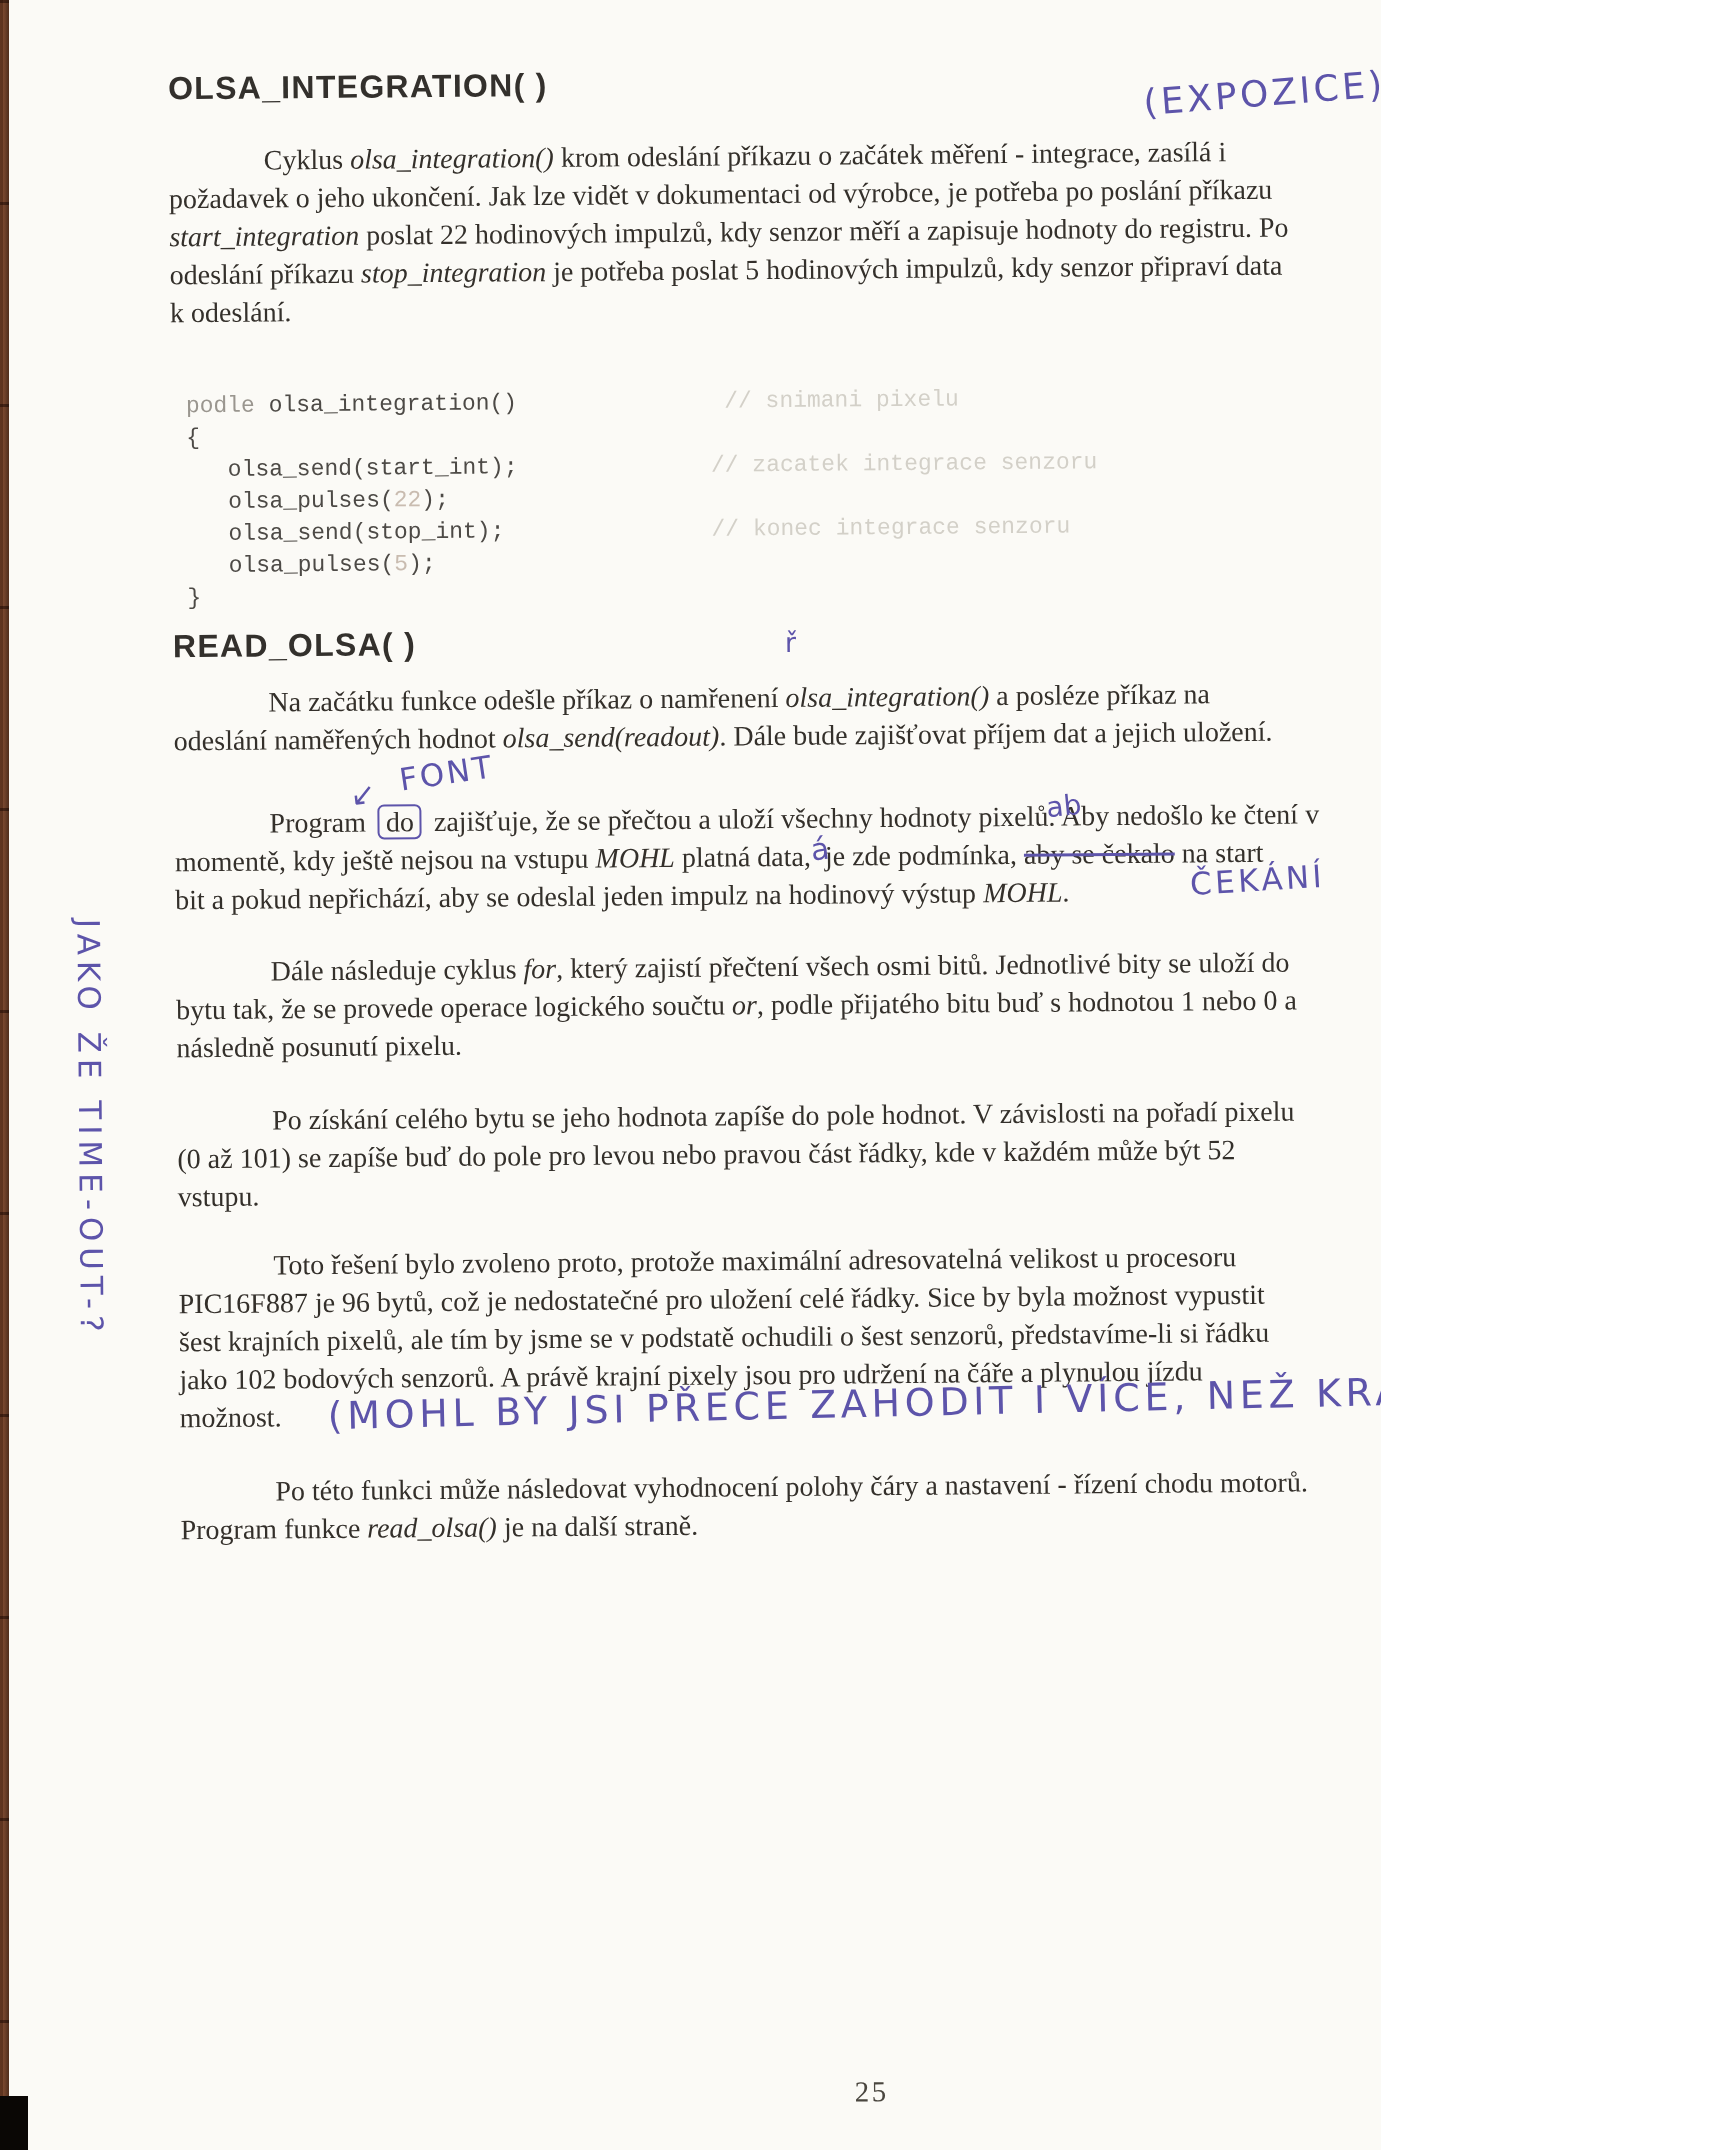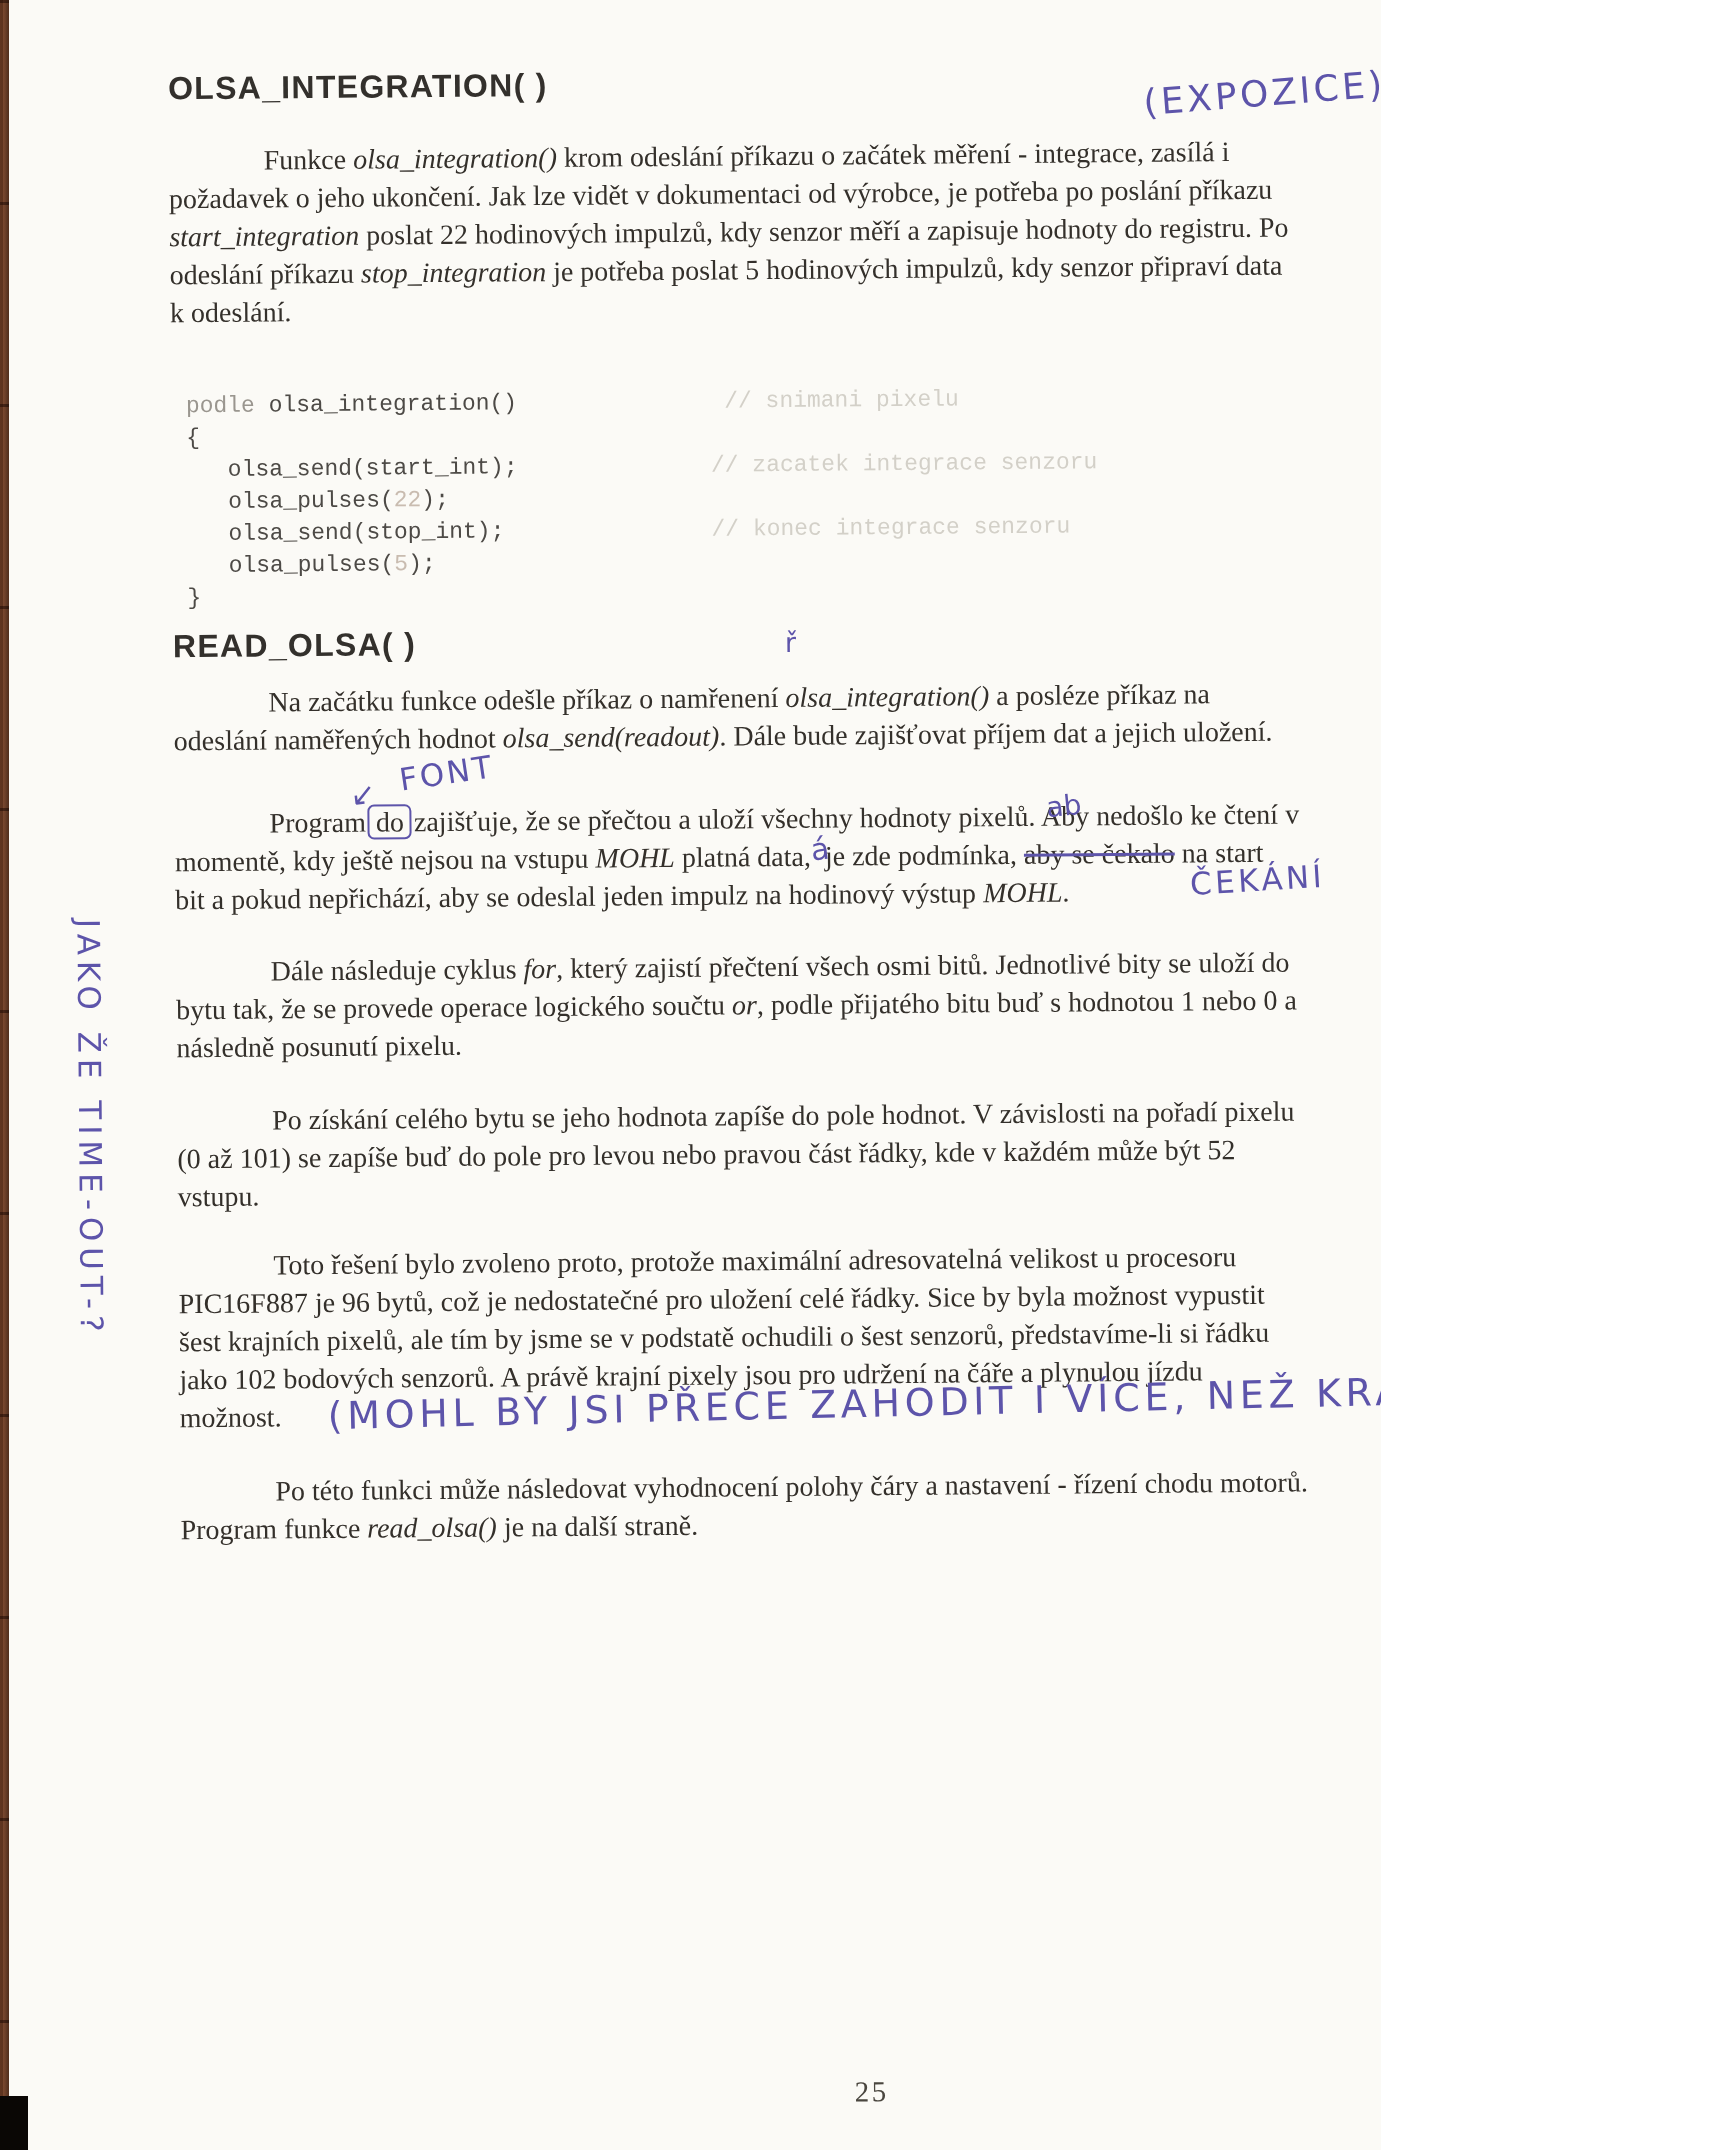--- a/index.html
+++ b/index.html
@@ -20,40 +20,40 @@
   .para{position:absolute;left:168px;color:#34302b;font-size:28px;line-height:38px;}
   .line{white-space:pre;}
   .ind{text-indent:95px;}
   .it{font-style:italic;}
   .code{position:absolute;left:183px;font-family:"Liberation Mono","DejaVu Sans Mono",monospace;
     font-size:23px;line-height:32px;color:#4d4a46;}
   .kw{color:#9a968f;}
   .num{color:#c9bcb0;}
   .com{color:#d3d0c8;}
   .strike{text-decoration:line-through;text-decoration-color:#5d54aa;text-decoration-thickness:2.7px;}
-  .boxed{border:2px solid #5d54aa;border-radius:6.7px;padding:0 6px;margin:0 2px;}
+  .boxed{border:2px solid #5d54aa;border-radius:6.7px;padding:0 6px;margin:0 12px;}
   .hw{position:absolute;font-family:"DejaVu Sans", sans-serif;color:#5d54aa;white-space:nowrap;}
   .pagenum{position:absolute;left:837px;top:2081px;font-size:29px;color:#4a463f;letter-spacing:2.7px;}
   .vnote{transform:rotate(90deg);transform-origin:top left;}
 </style>
 </head>
 <body>
 
 <div id="page">
   <div class="paper"></div>
   <div class="corner-shadow"></div>
 
   <div class="tilt">
 
     <div class="h1" style="left:168px;top:70px;">OLSA_INTEGRATION( )</div>
 
     <div class="hw" style="left:1143px;top:82px;font-size:36px;letter-spacing:3.4px;transform:rotate(-4deg);">(EXPOZICE)</div>
 
     <div class="para" style="top:142px;">
-      <div class="line ind"><span>Funkce </span><span class="it">olsa_integration()</span><span> krom odeslání příkazu o začátek měření - integrace, zasílá i</span></div>
+      <div class="line ind"><span>Cyklus </span><span class="it">olsa_integration()</span><span> krom odeslání příkazu o začátek měření - integrace, zasílá i</span></div>
       <div class="line"><span>požadavek o jeho ukončení. Jak lze vidět v dokumentaci od výrobce, je potřeba po poslání příkazu</span></div>
       <div class="line"><span class="it">start_integration</span><span> poslat 22 hodinových impulzů, kdy senzor měří a zapisuje hodnoty do registru. Po</span></div>
       <div class="line"><span>odeslání příkazu </span><span class="it">stop_integration</span><span> je potřeba poslat 5 hodinových impulzů, kdy senzor připraví data</span></div>
       <div class="line"><span>k odeslání.</span></div>
     </div>
 
     <div class="code" style="top:390px;">
       <div class="line"><span class="kw">podle </span><span>olsa_integration()</span><span>               </span><span class="com">// snimani pixelu</span></div>
       <div class="line"><span>{</span></div>
       <div class="line"><span>   olsa_send(start_int);</span><span>              </span><span class="com">// zacatek integrace senzoru</span></div>

